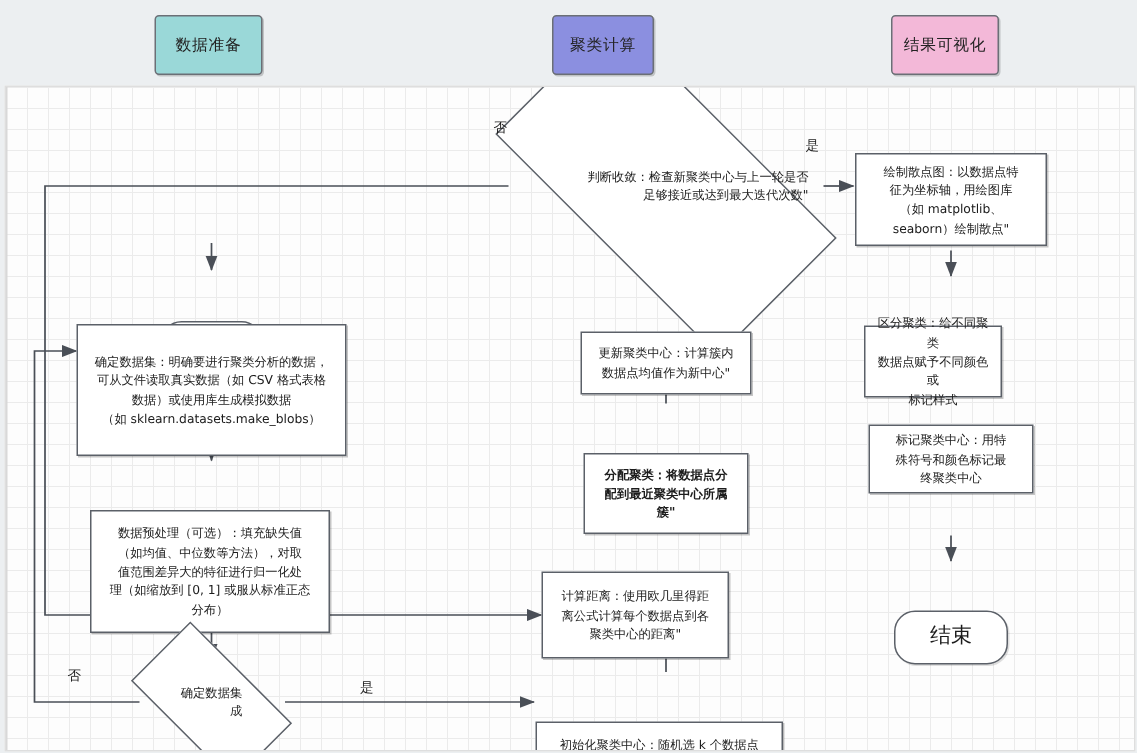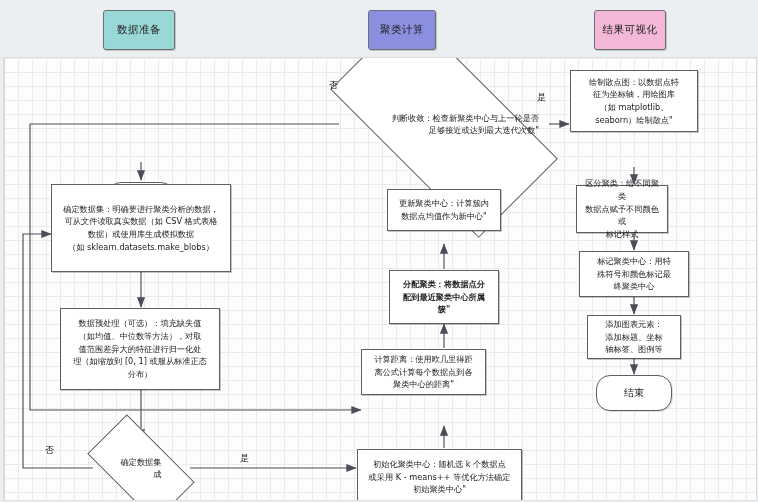--- a/index.html
+++ b/index.html
@@ -50,24 +50,25 @@
     display:flex;align-items:center;justify-content:center;
     text-align:center;
     color:#1c1c1c;
     background:#ffffff;
     border:1px solid #5b6068;
     font-size:8.2px;
     line-height:1.55;
     padding:3px 5px;
     box-shadow:1px 1px 0 rgba(0,0,0,.20);
     white-space:pre-line;
+    margin-top:32px;
   }
   .node.terminator{
     border-radius:14px;
-    font-size:10px;
+    font-size:14px;
     box-shadow:1px 1px 0 rgba(0,0,0,.12);
   }
   .node.plain{box-shadow:1px 1px 0 rgba(0,0,0,.22);}
 
   
   .diamond{position:absolute;}
   .diamond .rhomb{
     position:absolute;left:0;top:0;width:100%;height:100%;
     border:1px solid #5b6068;background:#fff;
     transform:rotate(45deg);
@@ -187,21 +188,21 @@
       <span>更新聚类中心：计算簇内
 数据点均值作为新中心"</span>
     </div>
 
     <div class="node plain" style="left:385px;top:212px;width:110px;height:54px;font-weight:bold;">
       <span>分配聚类：将数据点分
 配到最近聚类中心所属
 簇"</span>
     </div>
 
-    <div class="node plain" style="left:357px;top:291px;width:125px;height:46px;">
+    <div class="node plain" style="left:357px;top:291px;width:125px;height:58px;">
       <span>计算距离：使用欧几里得距
 离公式计算每个数据点到各
 聚类中心的距离"</span>
     </div>
 
     <div class="node plain" style="left:353px;top:391px;width:165px;height:56px;">
       <span>初始化聚类中心：随机选 k 个数据点
 或采用 K - means++ 等优化方法确定
 初始聚类中心"</span>
     </div>
@@ -218,24 +219,19 @@
 数据点赋予不同颜色或
 标记样式</span>
     </div>
 
     <div class="node plain" style="left:575px;top:193px;width:110px;height:46px;align-items:center;">
       <span>标记聚类中心：用特
 殊符号和颜色标记最
 终聚类中心</span>
     </div>
 
-    <div class="node plain" style="left:583px;top:257px;width:94px;height:44px;">
-      <span>添加图表元素：
-添加标题、坐标
-轴标签、图例等</span>
-    </div>
 
     <div class="node terminator" style="left:592px;top:317px;width:76px;height:36px;">
       <span>结束</span>
     </div>
 
   </div>
 </div>
 
 </body></html>

